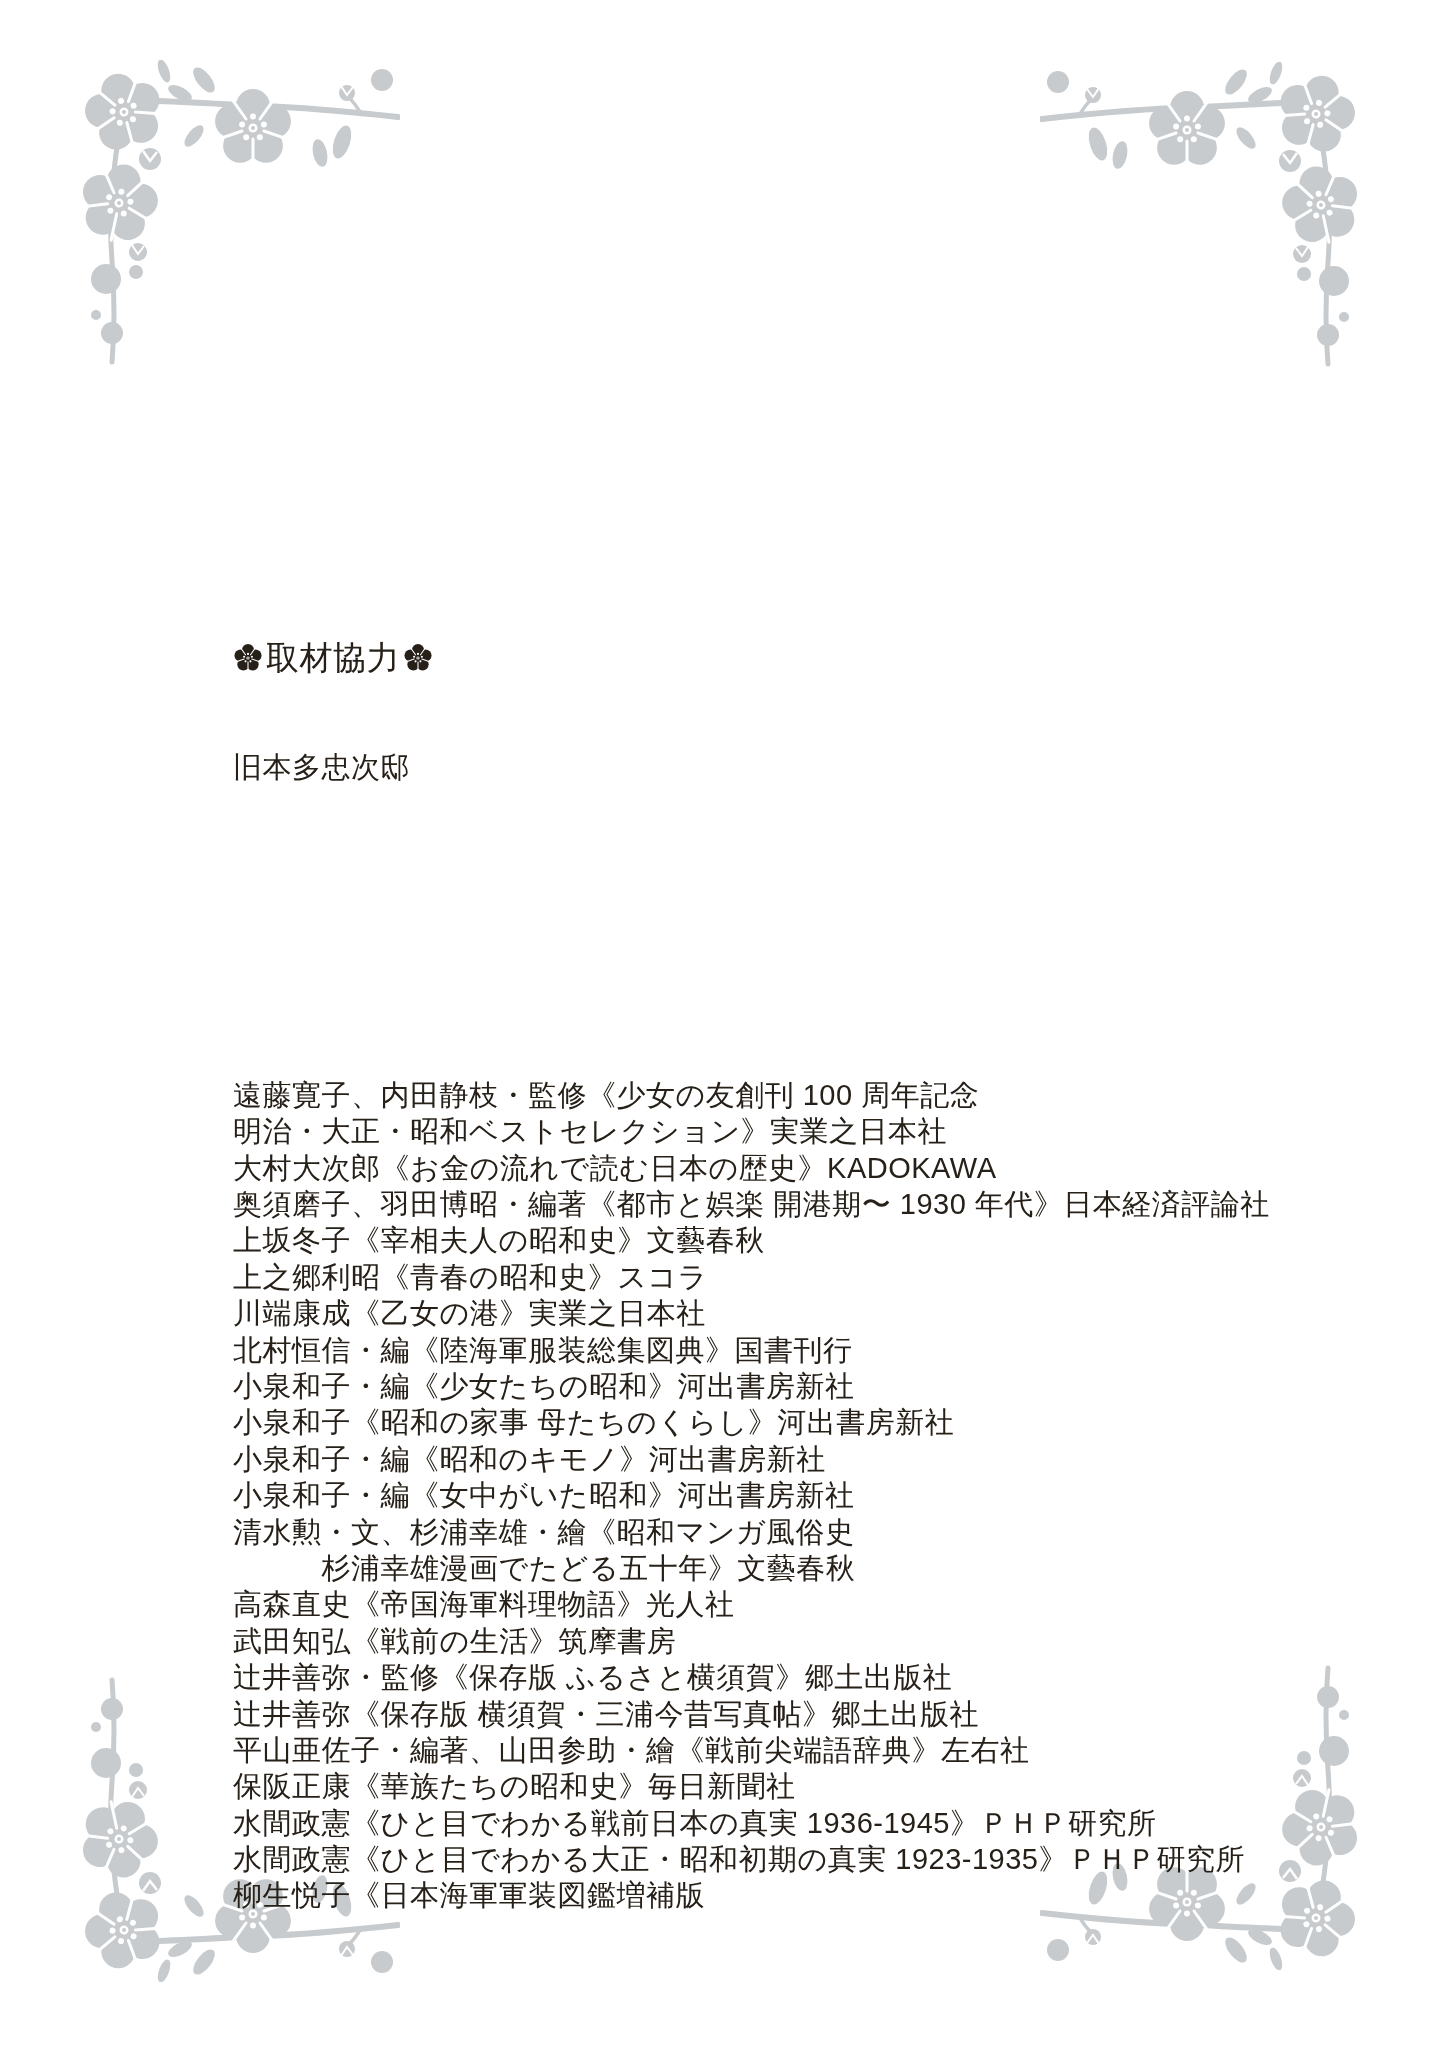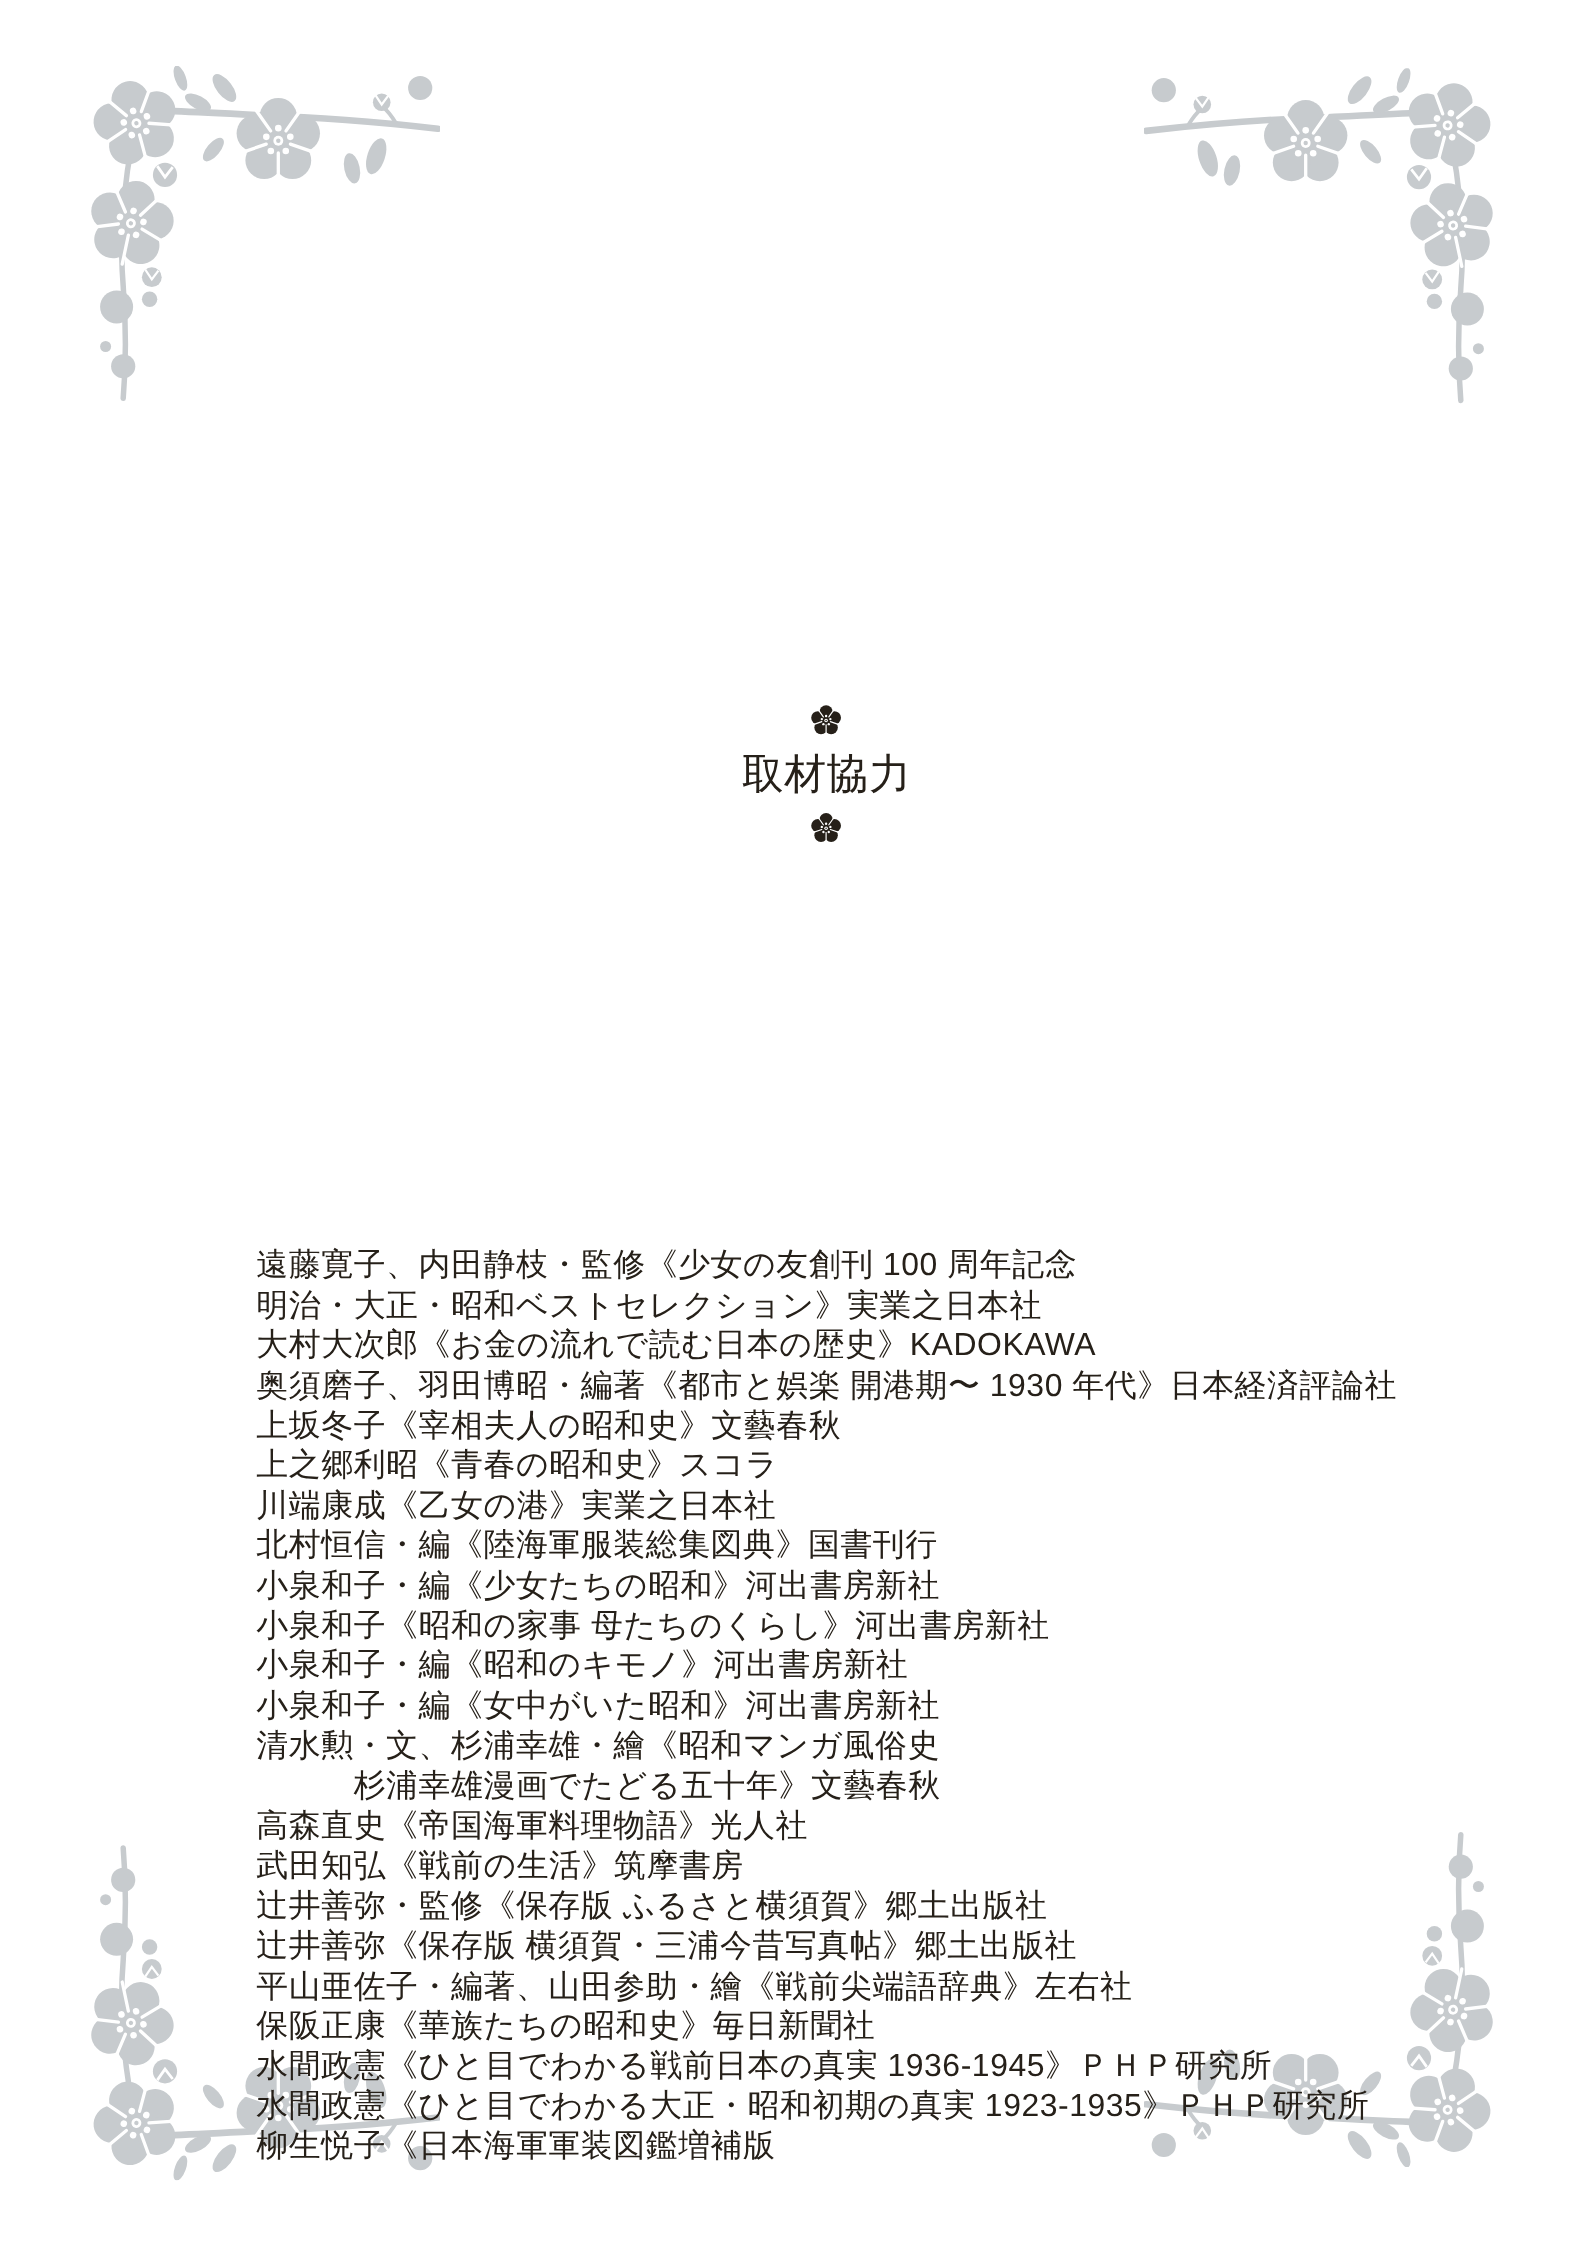--- a/index.html
+++ b/index.html
@@ -33,27 +33,26 @@
     color:var(--ink);
     font-size:29px;
     line-height:36.4px;
     white-space:pre;
     letter-spacing:0.5px;
   }
   section{margin:0;padding:0;}
   section.refs{margin-top:36.4px;}
   h2.heading{
     margin:0;padding:0;
-    font-size:38px;
+    font-size:33px;
     font-weight:normal;
     line-height:36.4px;
     display:flex;
     align-items:center;
-    gap:16px;
-    flex-direction:column;
+    gap:3px;
   }
   .mini-flower{
     width:30px;height:30px;
     color:var(--ink);
     flex:0 0 auto;
   }
   .text-line{height:36.4px;}
 </style>
 </head>
 <body>
@@ -141,21 +140,21 @@
     <section>
       <h2 class="heading">
         <svg class="mini-flower" viewBox="-42 -42 84 84">
             <use href="#blossom"></use>
           </svg>
         <span>取材協力</span>
         <svg class="mini-flower" viewBox="-42 -42 84 84">
             <use href="#blossom"></use>
           </svg>
       </h2>
-      <div></div>
+      <div><div class="text-line">旧本多忠次邸</div></div>
     </section>
 
     <section class="refs">
       <div><div class="text-line">遠藤寛子、内田静枝・監修《少女の友創刊 100 周年記念</div><div class="text-line">明治・大正・昭和ベストセレクション》実業之日本社</div><div class="text-line">大村大次郎《お金の流れで読む日本の歴史》KADOKAWA</div><div class="text-line">奥須磨子、羽田博昭・編著《都市と娯楽 開港期〜 1930 年代》日本経済評論社</div><div class="text-line">上坂冬子《宰相夫人の昭和史》文藝春秋</div><div class="text-line">上之郷利昭《青春の昭和史》スコラ</div><div class="text-line">川端康成《乙女の港》実業之日本社</div><div class="text-line">北村恒信・編《陸海軍服装総集図典》国書刊行</div><div class="text-line">小泉和子・編《少女たちの昭和》河出書房新社</div><div class="text-line">小泉和子《昭和の家事 母たちのくらし》河出書房新社</div><div class="text-line">小泉和子・編《昭和のキモノ》河出書房新社</div><div class="text-line">小泉和子・編《女中がいた昭和》河出書房新社</div><div class="text-line">清水勲・文、杉浦幸雄・繪《昭和マンガ風俗史</div><div class="text-line">　　　杉浦幸雄漫画でたどる五十年》文藝春秋</div><div class="text-line">高森直史《帝国海軍料理物語》光人社</div><div class="text-line">武田知弘《戦前の生活》筑摩書房</div><div class="text-line">辻井善弥・監修《保存版 ふるさと横須賀》郷土出版社</div><div class="text-line">辻井善弥《保存版 横須賀・三浦今昔写真帖》郷土出版社</div><div class="text-line">平山亜佐子・編著、山田参助・繪《戦前尖端語辞典》左右社</div><div class="text-line">保阪正康《華族たちの昭和史》毎日新聞社</div><div class="text-line">水間政憲《ひと目でわかる戦前日本の真実 1936-1945》ＰＨＰ研究所</div><div class="text-line">水間政憲《ひと目でわかる大正・昭和初期の真実 1923-1935》ＰＨＰ研究所</div><div class="text-line">柳生悦子《日本海軍軍装図鑑増補版</div></div>
     </section>
 
   </main>
 </div>
 
 </body></html>

